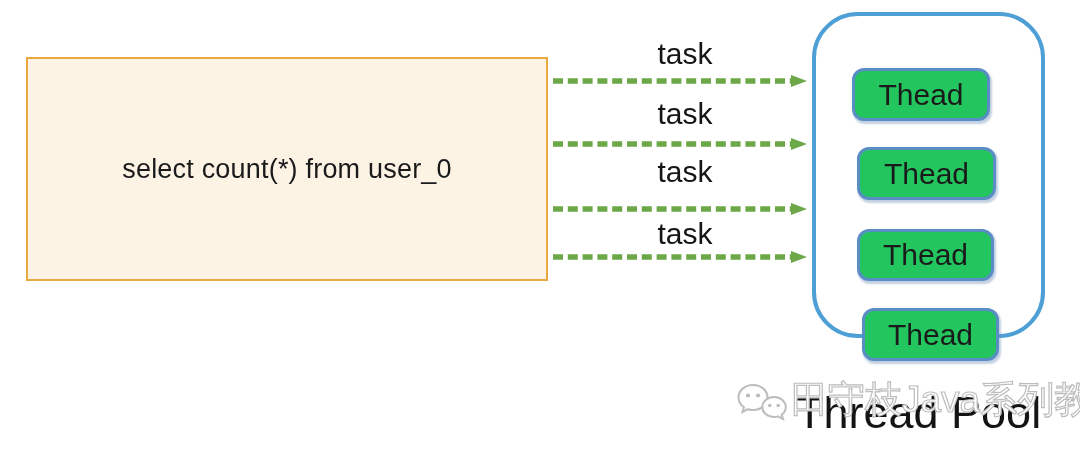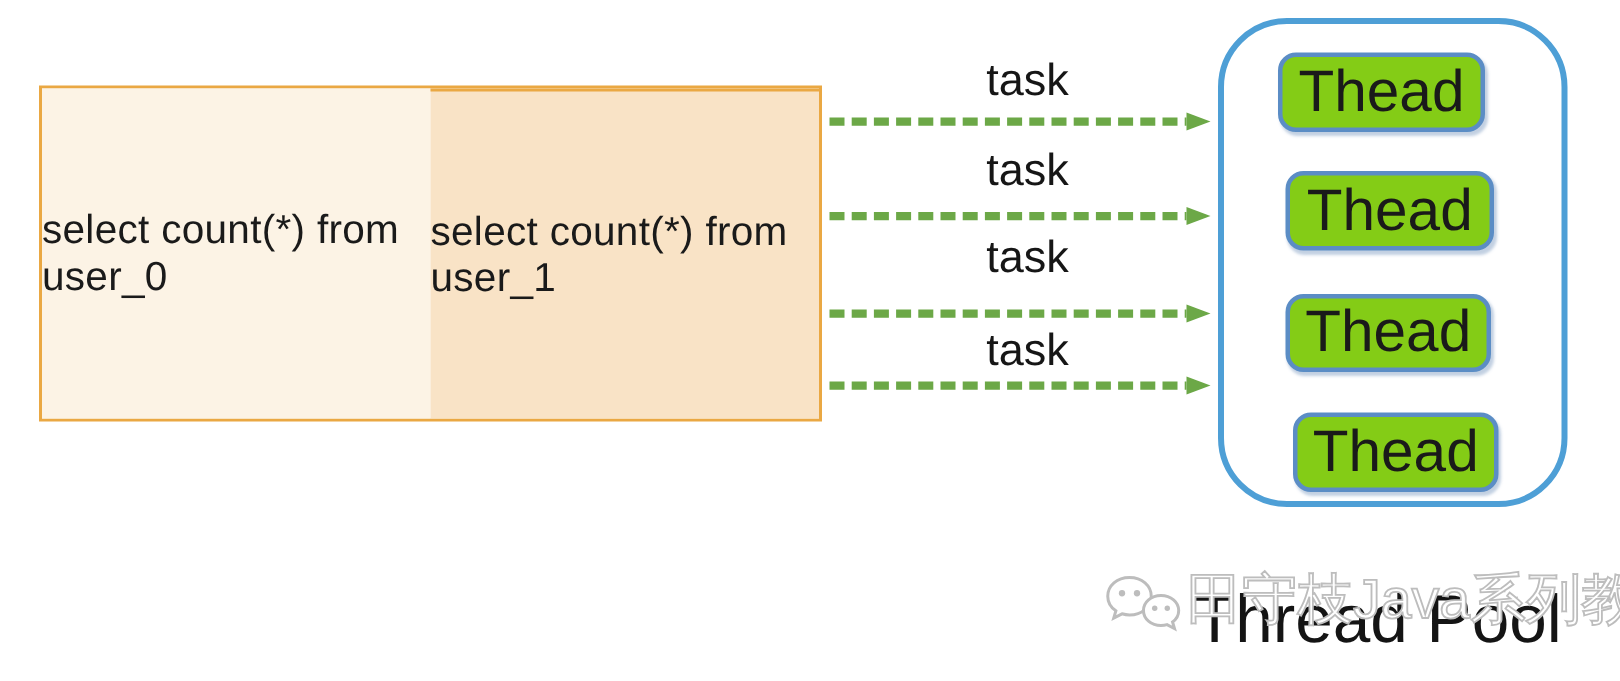--- a/index.html
+++ b/index.html
@@ -14,21 +14,21 @@
   }
 
   
   .query-stack {
     position: absolute;
     left: 26px; top: 57px;
     width: 522px; height: 224px;
     border: 2px solid #EAA843;
     box-sizing: border-box;
     display: flex;
-    flex-direction: row;
+    flex-direction: column;
   }
   .query-row {
     flex: 1;
     display: flex;
     align-items: center;
     justify-content: center;
     font-size: 27px;
     letter-spacing: 0.2px;
   }
   .query-row:nth-child(odd)  { background: #FCF3E5; }
@@ -70,26 +70,27 @@
     box-sizing: border-box;
     border: 4px solid #4E9FD6;
     border-radius: 46px;
     background: #ffffff;
   }
   .thread-box {
     position: absolute;
     box-sizing: border-box;
     border: 3px solid #5B8DC5;
     border-radius: 12px;
-    background: #84cc16;
+    background: #22c55e;
     box-shadow: 1.5px 2.5px 2px rgba(120,150,190,0.45);
     display: flex;
     align-items: center;
     justify-content: center;
-    font-size: 39px;
+    font-size: 30px;
+    margin-top: 33px;
   }
   .thread-box.b1 { left: 852px; top: 35px;  width: 138px; height: 53px; }
   .thread-box.b2 { left: 857px; top: 114px; width: 139px; height: 53px; }
   .thread-box.b3 { left: 857px; top: 196px; width: 137px; height: 52px; }
   .thread-box.b4 { left: 862px; top: 275px; width: 137px; height: 53px; }
 
   
   .caption {
     position: absolute;
     left: 796px; top: 390px;
@@ -116,23 +117,20 @@
   }
 </style>
 </head>
 <body>
 
 <div class="stage">
 
   <div class="query-stack">
     <div class="query-row">
       <span>select count(*) from user_0</span>
-    </div>
-    <div class="query-row">
-      <span>select count(*) from user_1</span>
     </div>
   </div>
 
   <div class="task-label t1">task</div>
   <div class="task-label t2">task</div>
   <div class="task-label t3">task</div>
   <div class="task-label t4">task</div>
 
   <svg class="task-arrow a1" width="256" height="14" viewBox="0 0 256 14">
     <line x1="1" y1="7" x2="239" y2="7" stroke="#6CA847" stroke-width="5.5" stroke-dasharray="10 4.8"></line>

